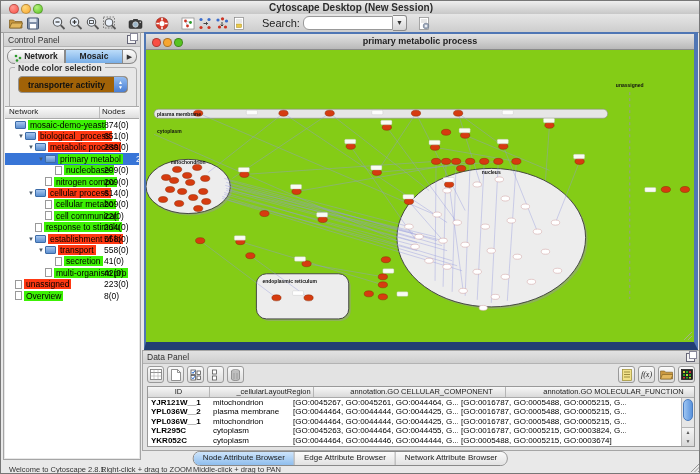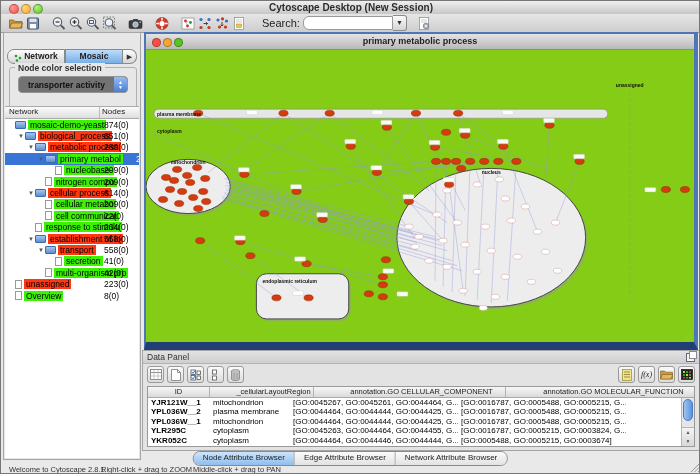--- a/index.html
+++ b/index.html
@@ -24,21 +24,21 @@
   .float-icon{width:7px;height:7px;border:1px solid #667;position:relative;background:#f4f4f4;}
   .float-icon::after{content:"";position:absolute;left:2px;top:-3px;width:6px;height:6px;border:1px solid #889;background:#fff;}
   .cp-tabs{position:absolute;left:3px;top:16px;width:130px;height:15px;display:flex;}
   .cp-tab{flex:1;border:1px solid #8a8a8a;background:linear-gradient(#fdfdfd,#d7d7d7);font-size:8.5px;font-weight:bold;color:#222;text-align:center;line-height:13px;display:flex;align-items:center;justify-content:center;gap:2px;overflow:hidden;}
   .cp-tab.first{border-radius:7px 0 0 7px;}
   .cp-tab.selected{background:linear-gradient(#bcdcf9,#77aee8);}
   .cp-tab-arrow{width:13px;border:1px solid #8a8a8a;border-left:none;border-radius:0 7px 7px 0;background:linear-gradient(#fdfdfd,#d7d7d7);font-size:7px;text-align:center;line-height:13px;color:#333;}
   .net-tab-icon{width:8px;height:8px;flex:none;}
   .cp-group{position:absolute;left:5px;top:34px;width:126px;height:40px;border:1px solid #b0b0b0;border-radius:3px;}
   .cp-group-label{position:absolute;left:5px;top:-5px;background:#e7e7e7;padding:0 3px;font-size:8.5px;font-weight:bold;color:#333;}
-  .combo{position:absolute;left:8px;top:8px;width:108px;height:15px;border:1px solid #949494;border-radius:4px;background:#737373;display:flex;align-items:center;}
+  .combo{position:absolute;left:8px;top:8px;width:108px;height:15px;border:1px solid #949494;border-radius:4px;background:#a16207;display:flex;align-items:center;}
   .combo-text{flex:1;font-size:8.5px;font-weight:bold;text-align:center;color:#111;white-space:nowrap;overflow:hidden;}
   .combo-btn{width:13px;height:15px;border-radius:0 4px 4px 0;background:linear-gradient(#93bdf2,#4a7fd4);color:#fff;font-size:5px;line-height:5px;display:flex;flex-direction:column;align-items:center;justify-content:center;flex:none;}
   .cp-check{position:absolute;left:10px;top:60px;display:flex;align-items:center;gap:4px;}
   .checkbox{width:10px;height:10px;border:1px solid #2d5a9e;border-radius:2px;background:linear-gradient(#85b5f0,#3a74cf);color:#fff;font-size:9px;line-height:10px;text-align:center;font-weight:bold;}
   .cp-check span.lbl{font-size:9px;color:#111;}
   .tree-wrap{position:absolute;left:1px;right:1px;top:73px;bottom:1px;background:#fff;border-top:1px solid #aaa;overflow:hidden;}
   .tree-header{display:flex;height:11px;background:linear-gradient(#fbfbfb,#dedede);border-bottom:1px solid #aaa;font-size:8px;color:#222;}
   .tree-header .h0{flex:1;padding-left:4px;}
   .tree-header .h1{width:37px;border-left:1px solid #bbb;padding-left:2px;flex:none;}
   .tree-row{height:11.4px;display:flex;align-items:center;font-size:8.5px;position:relative;white-space:nowrap;}
@@ -224,20 +224,24 @@
           <rect x="3" y="1.5" width="9" height="12" fill="#fff" stroke="#888" stroke-width=".7"></rect>
           <line x1="4.5" y1="4" x2="10.5" y2="4" stroke="#bbb" stroke-width=".7"></line>
           <line x1="4.5" y1="6" x2="10.5" y2="6" stroke="#bbb" stroke-width=".7"></line>
           <circle cx="9.5" cy="10" r="2.8" fill="#aab4c4" stroke="#5a6a80" stroke-width=".6"></circle>
           <circle cx="9.5" cy="10" r="1" fill="#fff"></circle>
         </svg>
       </span>
   </div>
 
   <div class="control-panel">
+    <div class="cp-header">
+      <span>Control Panel</span>
+      <span class="float-icon"></span>
+    </div>
     <div class="cp-tabs">
       <span class="cp-tab first">
         <span class="net-tab-icon"><svg width="8" height="8" viewBox="0 0 8 8">
               <circle cx="2" cy="2" r="1.3" fill="#2a9a2a"></circle>
               <circle cx="6" cy="4" r="1.3" fill="#2a9a2a"></circle>
               <circle cx="3" cy="6.5" r="1.3" fill="#2a9a2a"></circle>
             </svg></span>
         <span>Network</span>
       </span>
       <span class="cp-tab selected">

